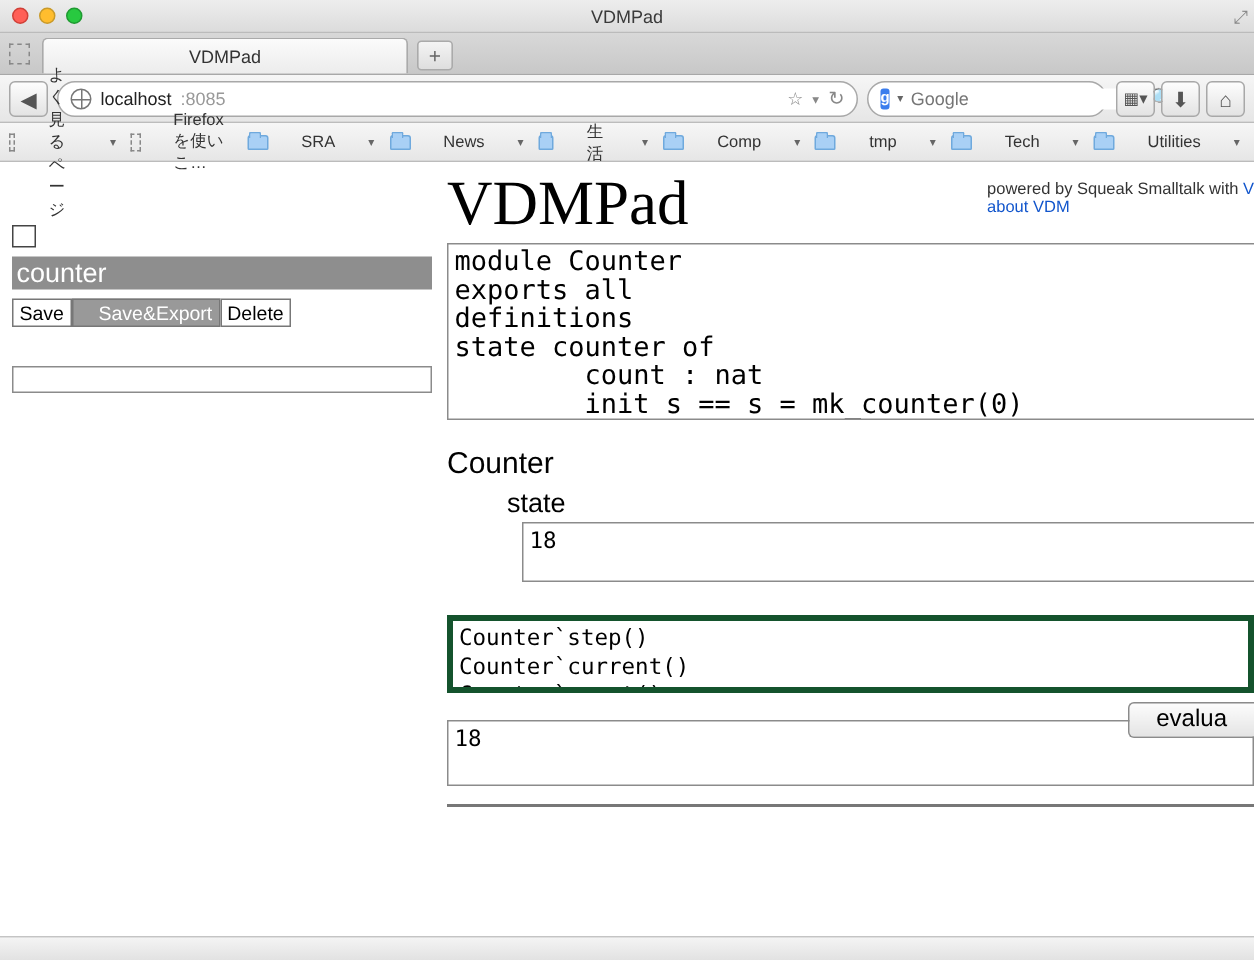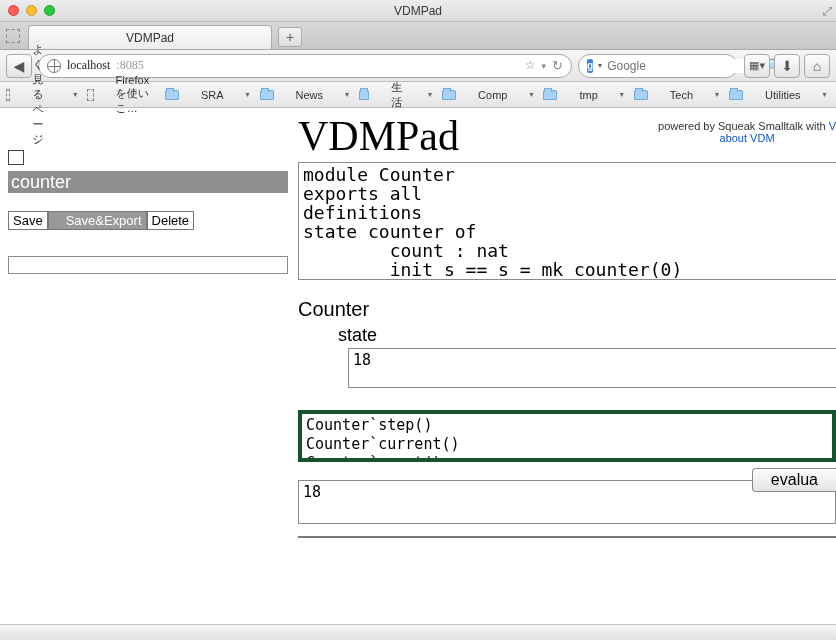--- a/index.html
+++ b/index.html
@@ -67,21 +67,21 @@
     width:26px; height:24px;
     border:1px solid #a8a8a8; border-radius:4px;
     background: linear-gradient(#fdfdfd,#e3e3e3);
     display:flex; align-items:center; justify-content:center;
     color:#555; font-size:14px;
   }
   .address {
     flex:1; height:24px;
     border:1px solid #a8a8a8; border-radius:12px;
     background:#fff; display:flex; align-items:center;
-    padding:0 8px; gap:6px;font-family:Liberation Serif, serif;
+    padding:0 8px; gap:6px;
   }
   .globe { width:14px; height:14px; border:1px solid #777; border-radius:50%; position:relative;}
   .globe::before{content:""; position:absolute; left:0; right:0; top:50%; border-top:1px solid #777;}
   .globe::after{content:""; position:absolute; top:0; bottom:0; left:50%; border-left:1px solid #777;}
   .address .host { color:#222; }
   .address .port { color:#999; }
   .address .right { margin-left:auto; display:flex; gap:6px; color:#888; align-items:center;}
   .star { font-size:12px;}
   .reload { font-size:13px;}
   .searchbox {
@@ -114,33 +114,33 @@
   .sidebar { width:290px; padding:6px 4px 0 8px; }
   .main { flex:1; padding:0 0 0 8px; position:relative; overflow:hidden;}
   
   .sm-box { width:16px; height:15px; border:1px solid #444; background:#fff; margin-top:36px;}
   .proj-selected {
     background:#8e8e8e; color:#fff;
     margin-top:6px; width:280px;
     height:22px; display:flex; align-items:center;
     font-size:18px; padding-left:3px;
   }
-  .btnrow { display:flex; margin-top:18px;}
+  .btnrow { display:flex; margin-top:6px;}
   .btnrow span {
     border:1px solid #777; padding:1px 4px;
     font-size:13px; background:#fff;
   }
   .btnrow span.mid { background:#999; color:#fff;padding-left:17px;}
   .example-label { margin-top:6px; font-size:18px; color:#111;}
   .empty-input {
     width:280px; height:18px; border:1px solid #8b8b8b;
     margin-top:26px; background:#fff;
   }
   
-  .poweredby { position:absolute; right:0; top:12px; font-size:11px; text-align:center; color:#333;}
+  .poweredby { position:absolute; right:0; top:12px; font-size:11px; text-align:left; color:#333;}
   .poweredby a { color:#1155cc; text-decoration:none;}
   .app-title { font-size:42px; font-family: Georgia, serif; letter-spacing:0px; margin-top:4px; color:#000;}
   .code-area {
     width: 570px; height:118px;
     border:1px solid #8b8b8b;
     font-family: Menlo, Consolas, monospace;
     font-size:18px; line-height:19px;
     padding:2px 4px; overflow:hidden;
     white-space:pre; margin-top:2px;
     clip-path: inset(0 0 0 0);

